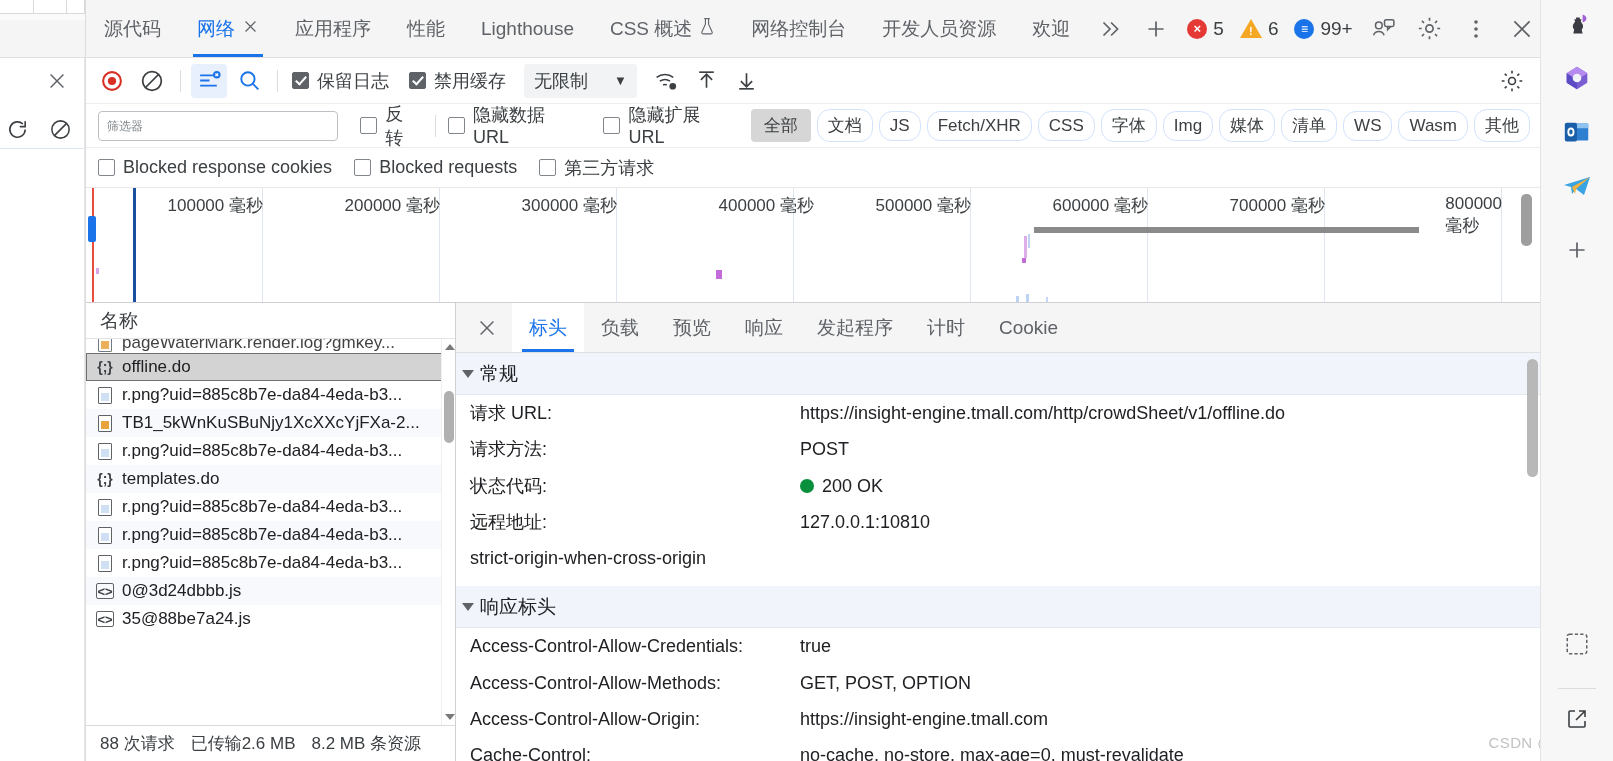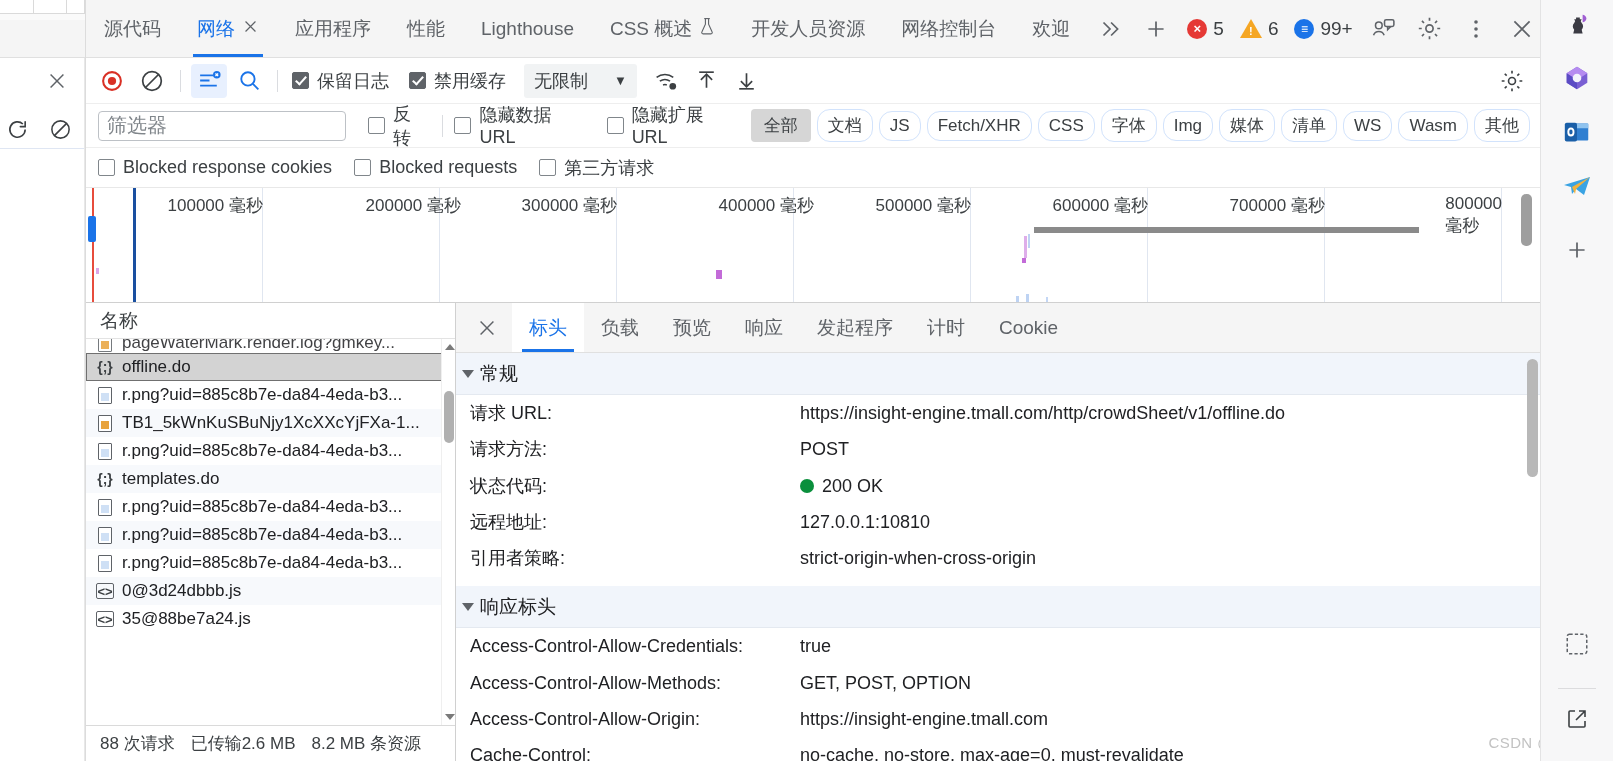--- a/index.html
+++ b/index.html
@@ -99,21 +99,21 @@
   }
   .toolbar-right { margin-left:auto; display:flex; align-items:center; }
 
   
   .filter-bar {
     height:44px; min-height:44px; display:flex; align-items:center; gap:0;
     padding: 0 10px 0 12px; background:#fff; border-bottom:1px solid #eee;
   }
   .filter-input {
     width: 248px; height: 30px; border:1px solid #bdc1c6; border-radius:4px;
-    padding: 0 8px; font-size:20px; color:#3c4043; outline:none; background:#fff;
+    padding: 0 8px; font-size:12px; color:#3c4043; outline:none; background:#fff;
     font-family: "Liberation Sans", sans-serif;
   }
   .filter-input::placeholder { color:#80868b; }
   .fb-cb { display:flex;align-items:center;gap:8px;font-size:18px;color:#3c4043;margin-left:22px;}
   .fb-cb .cbox { border-color:#80868b; }
   .types { display:flex; align-items:center; gap:6px; margin-left:14px; }
   .type-chip {
     font-size:17px; color:#3c4043; padding:4px 10px; border-radius:13px;
     border:1px solid #d2e3fc; background:#fff; white-space:nowrap;
   }
@@ -274,24 +274,24 @@
       <div class="dt-tab">
         <span>CSS 概述</span>
         <span class="flask">
           <svg width="16" height="19" viewBox="0 0 20 24" fill="none" stroke="#5f6368" stroke-width="1.4">
             <path d="M8 2v7L3.5 19a1.6 1.6 0 0 0 1.5 2.3h10A1.6 1.6 0 0 0 16.5 19L12 9V2"></path>
             <path d="M6.5 2h7"></path>
           </svg>
         </span>
       </div>
       <div class="dt-tab">
+        <span>网络控制台</span>
+      </div>
+      <div class="dt-tab">
         <span>开发人员资源</span>
-      </div>
-      <div class="dt-tab">
-        <span>网络控制台</span>
       </div>
       <div class="dt-tab">
         <span>欢迎</span>
       </div>
 
       <div class="tabbar-right">
         <div class="tb-btn">
           <svg width="26" height="26" viewBox="0 0 24 24" fill="none" stroke="currentColor" stroke-width="1.6">
             <path d="M6 6l6 6-6 6M13 6l6 6-6 6"></path>
           </svg>
@@ -472,21 +472,21 @@
         <div class="ov-col" style="left:177px;width:177px;"></div>
         <div class="ov-col" style="left:354px;width:177px;"></div>
         <div class="ov-col" style="left:531px;width:177px;"></div>
         <div class="ov-col" style="left:708px;width:177px;"></div>
         <div class="ov-col" style="left:885px;width:177px;"></div>
         <div class="ov-col" style="left:1062px;width:177px;"></div>
         <div class="ov-col" style="left:1239px;width:177px;"></div>
       </div>
 
       <span class="ov-label" style="left:177px;">100000 毫秒</span>
-      <span class="ov-label" style="left:354px;margin-left:21px;">200000 毫秒</span>
+      <span class="ov-label" style="left:354px;">200000 毫秒</span>
       <span class="ov-label" style="left:531px;">300000 毫秒</span>
       <span class="ov-label" style="left:728px;">400000 毫秒</span>
       <span class="ov-label" style="left:885px;">500000 毫秒</span>
       <span class="ov-label" style="left:1062px;">600000 毫秒</span>
       <span class="ov-label" style="left:1239px;">700000 毫秒</span>
       <span class="ov-label" style="left:1416px;">800000 毫秒</span>
 
       <div class="ov-marker-red" style="left:6px;"></div>
       <div class="ov-marker-blue" style="left:47px;"></div>
       <div class="ov-handle" style="left:2px;top:28px;height:26px;background:#1a73e8;border-radius:2px;"></div>
@@ -523,21 +523,21 @@
           <div class="req-row">
             <span class="ic">
                 <span class="ic-doc"></span>
               </span>
             <span>r.png?uid=885c8b7e-da84-4eda-b3...</span>
           </div>
           <div class="req-row">
             <span class="ic">
                 <span class="ic-doc red"></span>
               </span>
-            <span>TB1_5kWnKuSBuNjy1XcXXcYjFXa-1...</span>
+            <span>TB1_5kWnKuSBuNjy1XcXXcYjFXa-2...</span>
           </div>
           <div class="req-row">
             <span class="ic">
                 <span class="ic-doc"></span>
               </span>
             <span>r.png?uid=885c8b7e-da84-4eda-b3...</span>
           </div>
           <div class="req-row">
             <span class="ic ic-json">{;}</span>
             <span>templates.do</span>
@@ -632,21 +632,20 @@
             <span class="v">
               <span class="green-dot"></span>
               <span>200 OK</span>
             </span>
           </div>
           <div class="kv">
             <span class="k">远程地址:</span>
             <span class="v">127.0.0.1:10810</span>
           </div>
           <div class="kv">
-            <span class="k">引用者策略:</span>
             <span class="v">strict-origin-when-cross-origin</span>
           </div>
 
           <div class="sec-head" style="margin-top:10px;">
             <span class="caret"></span>
             <span>响应标头</span>
           </div>
           <div class="kv">
             <span class="k">Access-Control-Allow-Credentials:</span>
             <span class="v">true</span>

